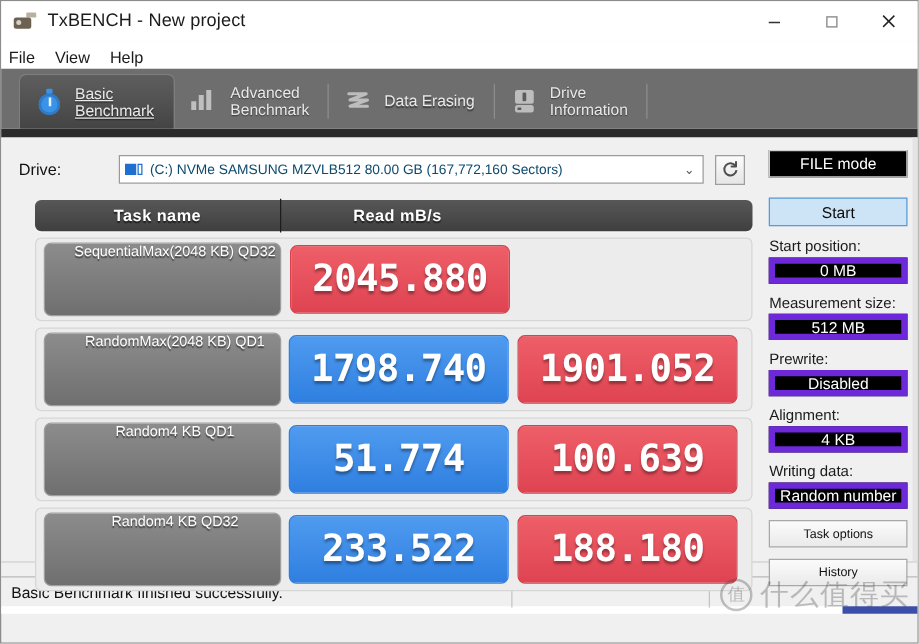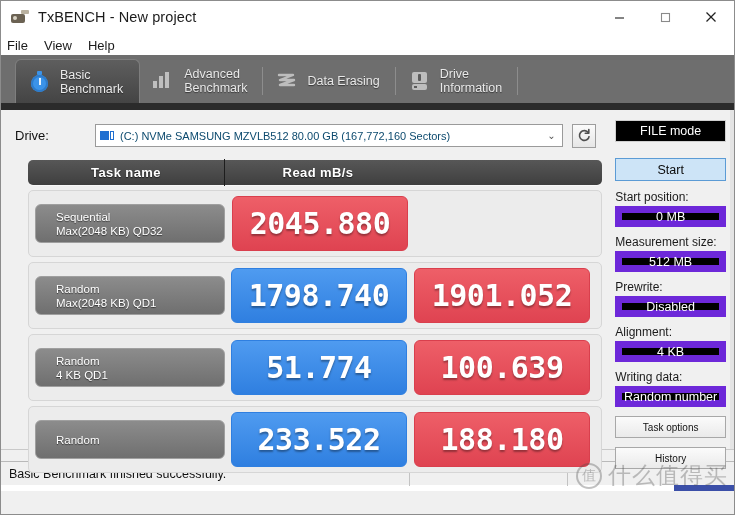--- a/index.html
+++ b/index.html
@@ -98,20 +98,21 @@
     padding: 0 16px 0 13px;
     position: relative;
     color: #e9e9e9;
   }
   .tab.active {
     background: linear-gradient(#5e5e5e, #444444);
     border: 1px solid #7e7e7e;
     border-bottom: none;
     border-radius: 6px 6px 0 0;
     margin-bottom: 0px;
+    text-decoration: underline;
   }
   .tab .sep {
     position: absolute;
     right: 0; top: 8px; bottom: 8px;
     width: 1px; background: #8d8d8d;
   }
   .tab-label {
     font-size: 12.5px;
     line-height: 14px;
     white-space: nowrap;
@@ -258,25 +259,25 @@
     margin-top: 5px;
     height: 67px;
     background: #ececec;
     border: 1px solid #d6d6d6;
     border-radius: 5px;
     display: flex;
     align-items: center;
     padding: 0 6px;
   }
   .cell-task {
-    width: 190px; height: 39px;
+    width: 190px; height: 59px;
     background: linear-gradient(#8c8c8c,#6f6f6f);
     border: 1px solid #9f9f9f;
     border-radius: 6px;
-    display: flex; flex-direction: column; justify-content: center;
+    display: flex; flex-direction: row; justify-content: center;
     padding-left: 20px;
     color: #ffffff;
     font-size: 11.5px;
     line-height: 14px;
     text-shadow: 0 1px 1px rgba(0,0,0,.55);
   }
   .cell-val {
     height: 55px;
     border-radius: 6px;
     display: flex; align-items: center; justify-content: center;
@@ -329,21 +330,21 @@
     color: #1a1a1a;
     margin-bottom: 2px;
   }
   .field-value {
     height: 21px;
     background: #000000;
     color: #ffffff;
     font-size: 12.5px;
     display: flex; align-items: center; justify-content: center;
     margin-bottom: 8px;
-    border: 7px solid #6d28d9;
+    border: 5px solid #6d28d9;
   }
   .plain-btn {
     height: 22px;
     background: linear-gradient(#fbfbfb,#eaeaea);
     border: 1px solid #a8a8a8;
     color: #111;
     font-size: 10px;
     display: flex; align-items: center; justify-content: center;
     margin-top: 9px;
   }
@@ -547,20 +548,21 @@
             <span>Random</span>
             <span>4 KB QD1</span>
           </div>
           <div class="cell-val cell-read">51.774</div>
           <div class="cell-val cell-write">100.639</div>
         </div>
 
         <div class="trow">
           <div class="cell-task">
             <span>Random</span>
+            <span>4 KB QD32</span>
           </div>
           <div class="cell-val cell-read">233.522</div>
           <div class="cell-val cell-write">188.180</div>
         </div>
       </div>
 
     </div>
 
     <div class="sidebar">
       <div class="mode-badge">FILE mode</div>

